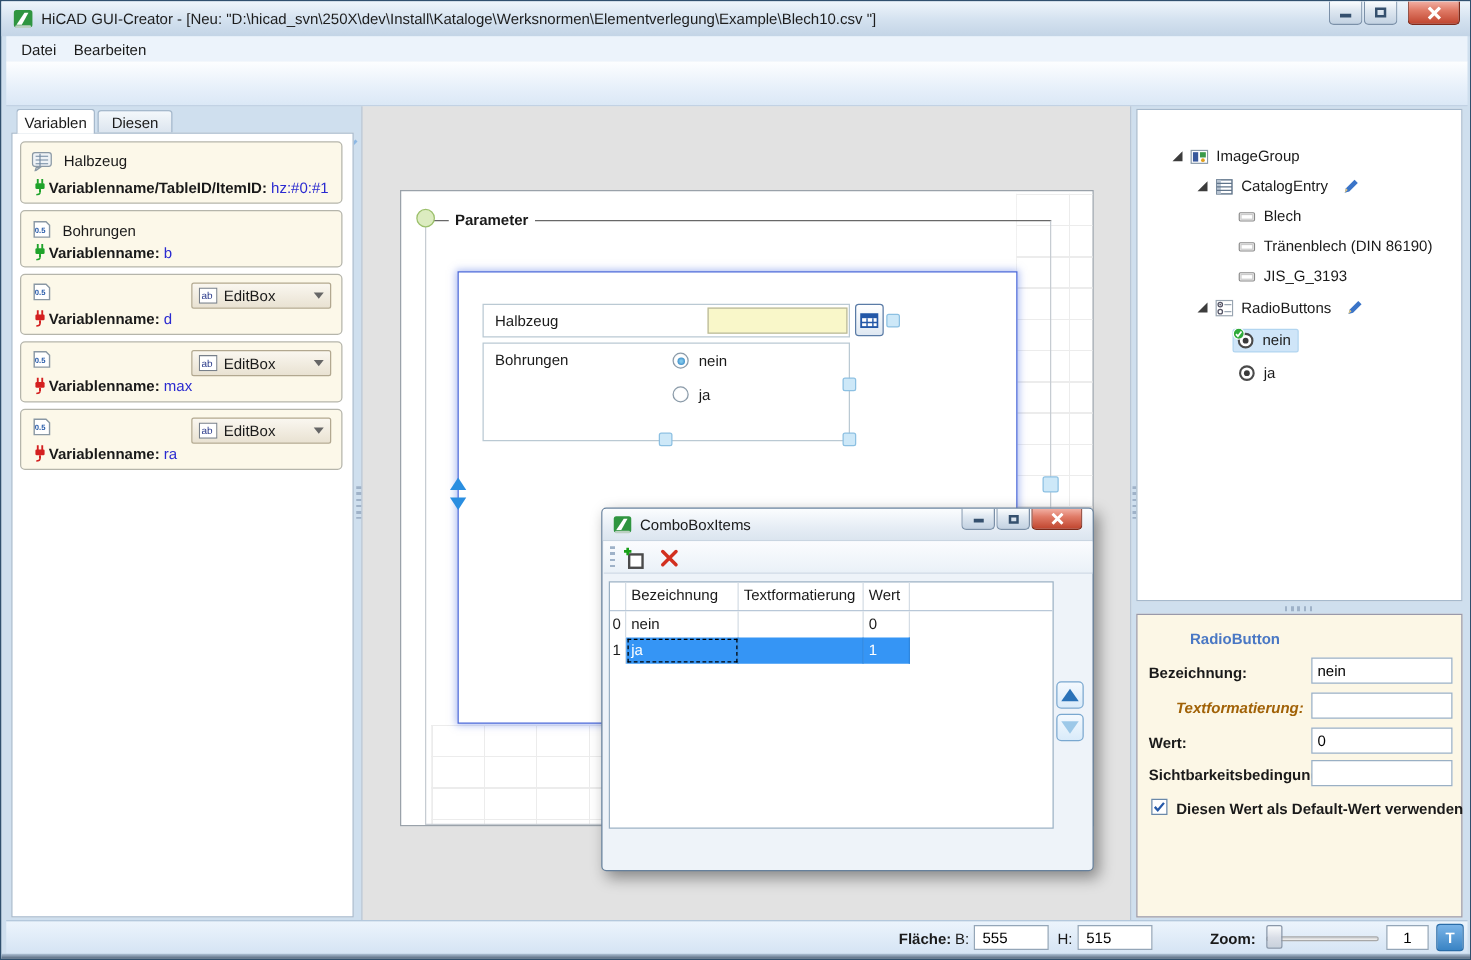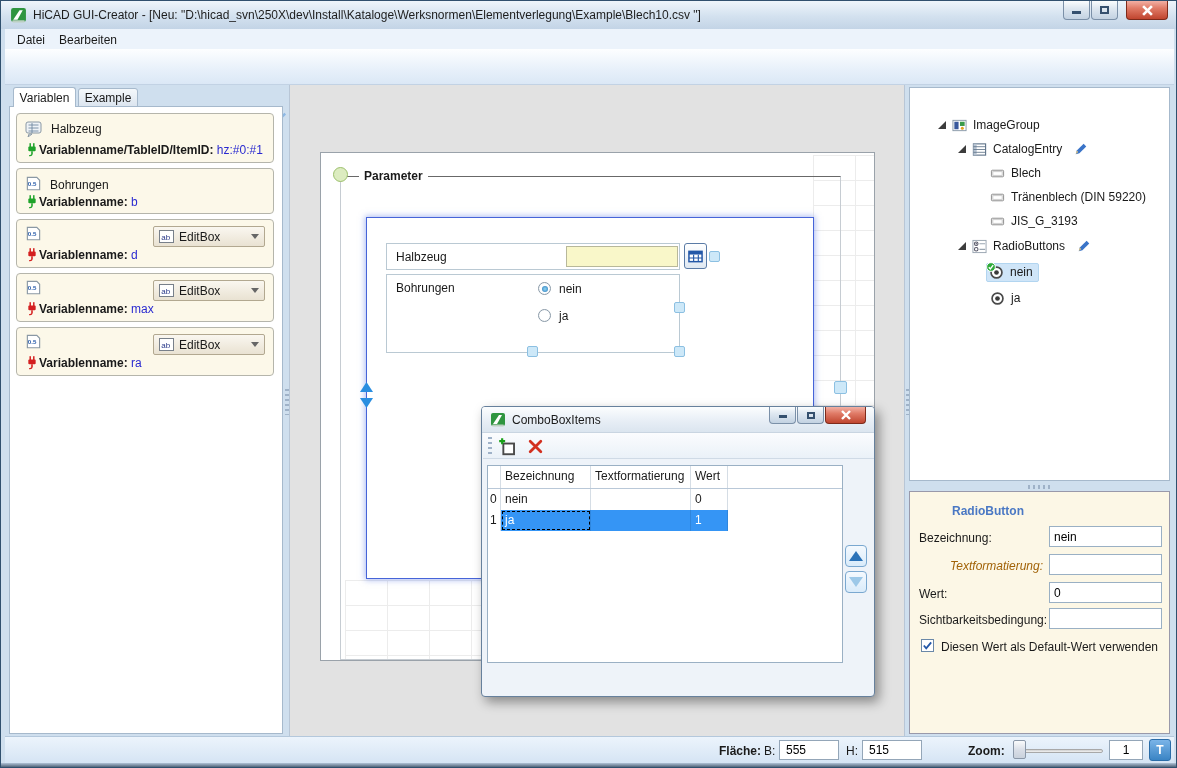--- a/index.html
+++ b/index.html
@@ -99,21 +99,21 @@
   .arrbtn { position:absolute; left:363px; width:22px; height:22px; border:1px solid #7aa8d0; border-radius:4px;
             background:linear-gradient(#f4f9fe,#d9ebfa); display:flex; align-items:center; justify-content:center; }
 
   
   .treepanel { left:908px; top:86px; width:261px; height:394px; background:#fff; border:1px solid #a6b9cc; }
   .trow { position:absolute; height:22px; display:flex; align-items:center; gap:6px; white-space:nowrap; }
   .expander { width:0; height:0; border-left:8px solid transparent; border-bottom:8px solid #3c3c3c; }
   .hl { display:flex; align-items:center; gap:6px; background:#cfe5f8; border:1px solid #b2d5f0;
         border-radius:2px; padding:1px 5px 1px 2px; margin-left:-2px; }
   .props { left:908px; top:490px; width:261px; height:243px; background:#fcf7e6; border:1px solid #99a; }
-  .plabel { position:absolute; white-space:nowrap; }
+  .plabel { position:absolute; white-space:nowrap;font-weight:bold; }
   .pinput { position:absolute; width:113px; height:21px; border:1px solid #9ab0c4; background:#fff;
             font:12px "Liberation Sans",sans-serif; padding:1px 4px; }
   .cb { position:absolute; width:13px; height:13px; background:#fff; border:1px solid #6a88a8; }
 
   
   .statusbar { left:4px; top:735px; width:1169px; height:27px;
                background:linear-gradient(#ecf4fc,#d5e4f4); border-top:1px solid #b4c8dc; }
   .bottomedge { left:0; top:762px; width:1177px; height:6px; background:linear-gradient(#b0c2d6,#23364c); }
 </style>
 </head>
@@ -285,21 +285,21 @@
     <input class="tval" style="left: 641px; width: 28px;" value="25">
     <span class="tlabel" style="left:676px">Offset:</span>
     <input class="tval" style="left: 718px; width: 24px;" value="20">
     <input class="tval" style="left: 746px; width: 24px;" value="20">
   </div>
 
   <div class="abs tab active" style="left:12px;top:86px;width:63px;height:20px">
     <span>Variablen</span>
   </div>
   <div class="abs tab idle" style="left:77px;top:87px;width:60px;height:19px">
-    <span>Example</span>
+    <span>Diesen</span>
   </div>
   <div class="abs panel-body" style="left:8px;top:105px;width:274px;height:628px;z-index:2">
 
     <div class="card" style="top:6px;height:50px">
       <div class="crow1">
         <span>
             <svg width="18" height="16" viewBox="0 0 18 16">
               <rect x="1" y="1" width="15" height="11" rx="2" fill="#eef2f6" stroke="#8a98a4"></rect>
               <path d="M4 13 l-1 3 4-3 z" fill="#eef2f6" stroke="#8a98a4"></path>
               <path d="M3.5 4 h10 M3.5 7 h10 M3.5 10 h10 M7 2 v10" stroke="#7088a0" stroke-width=".9"></path>
@@ -580,21 +580,21 @@
         </span>
       <span>Blech</span>
     </div>
     <div class="trow" style="left:80px;top:98px">
       <span>
           <svg width="15" height="15" viewBox="0 0 16 16">
             <rect x="1.5" y="4.5" width="13" height="7" rx="1" fill="#f2f2f2" stroke="#8a8a8a"></rect>
             <rect x="3" y="6" width="10" height="4" fill="#fff" stroke="#cccccc"></rect>
           </svg>
         </span>
-      <span>Tränenblech (DIN 59220)</span>
+      <span>Tränenblech (DIN 86190)</span>
     </div>
     <div class="trow" style="left:80px;top:122px">
       <span>
           <svg width="15" height="15" viewBox="0 0 16 16">
             <rect x="1.5" y="4.5" width="13" height="7" rx="1" fill="#f2f2f2" stroke="#8a8a8a"></rect>
             <rect x="3" y="6" width="10" height="4" fill="#fff" stroke="#cccccc"></rect>
           </svg>
         </span>
       <span>JIS_G_3193</span>
     </div>

